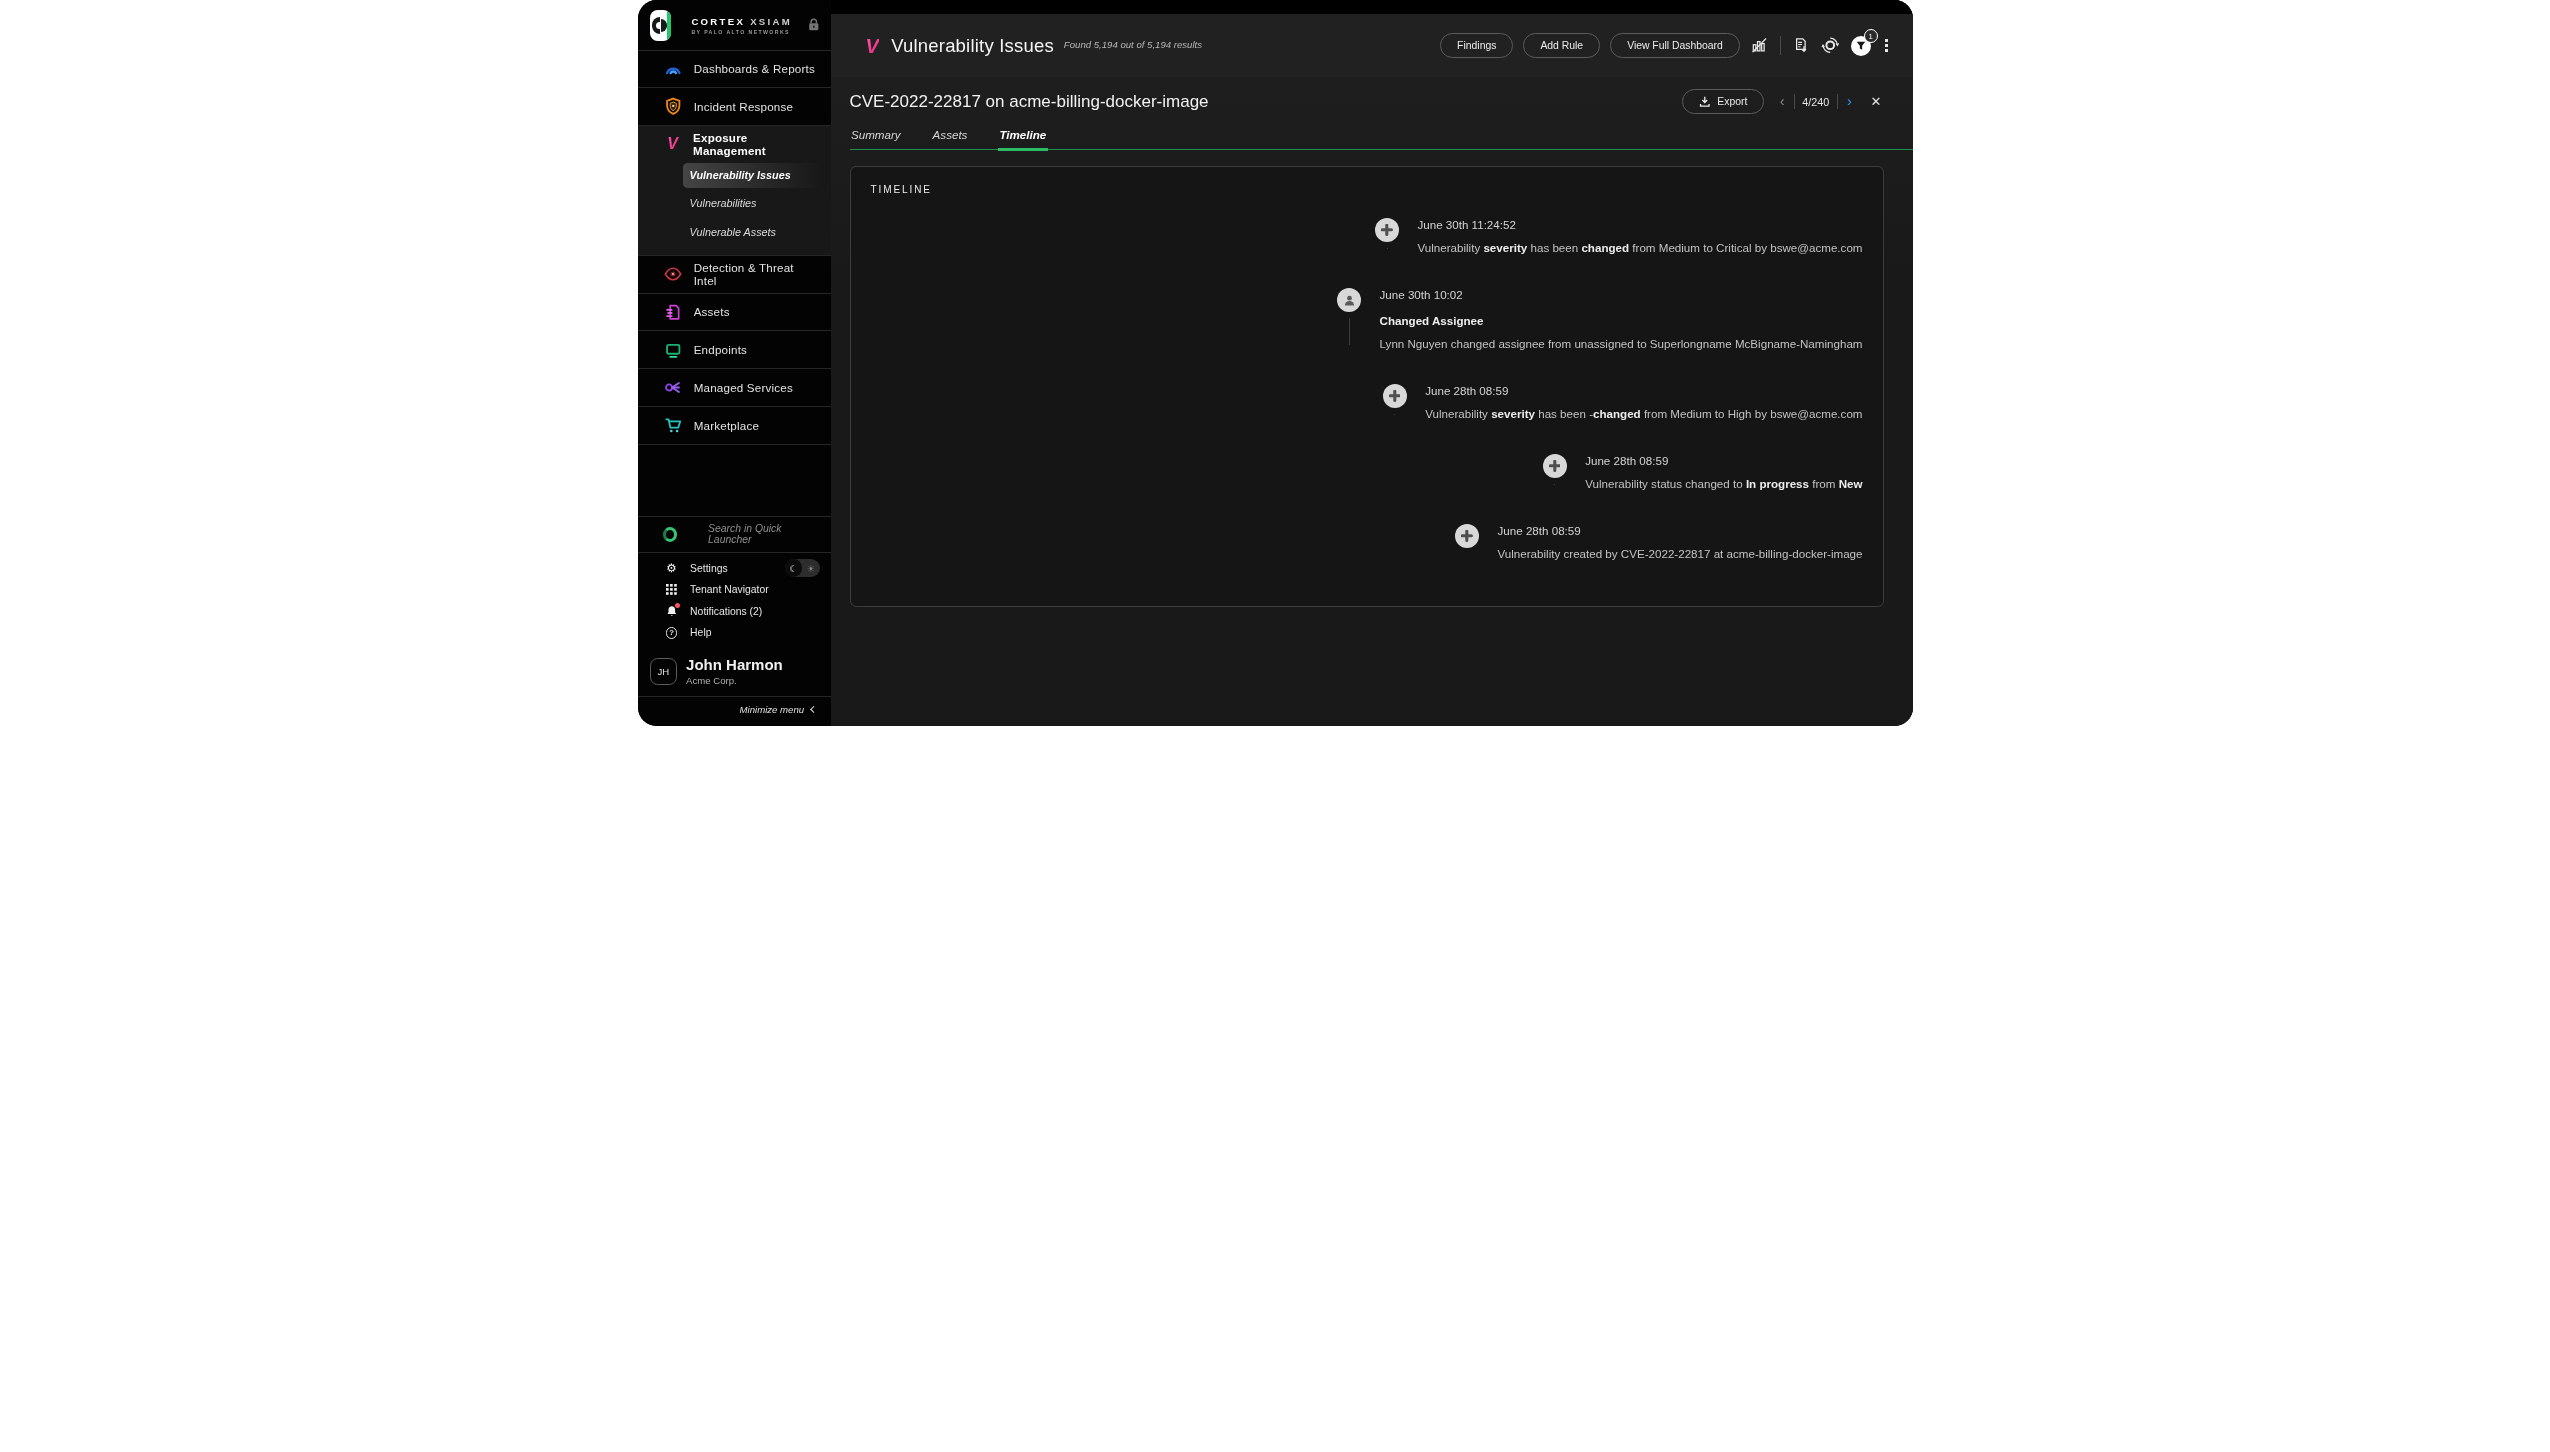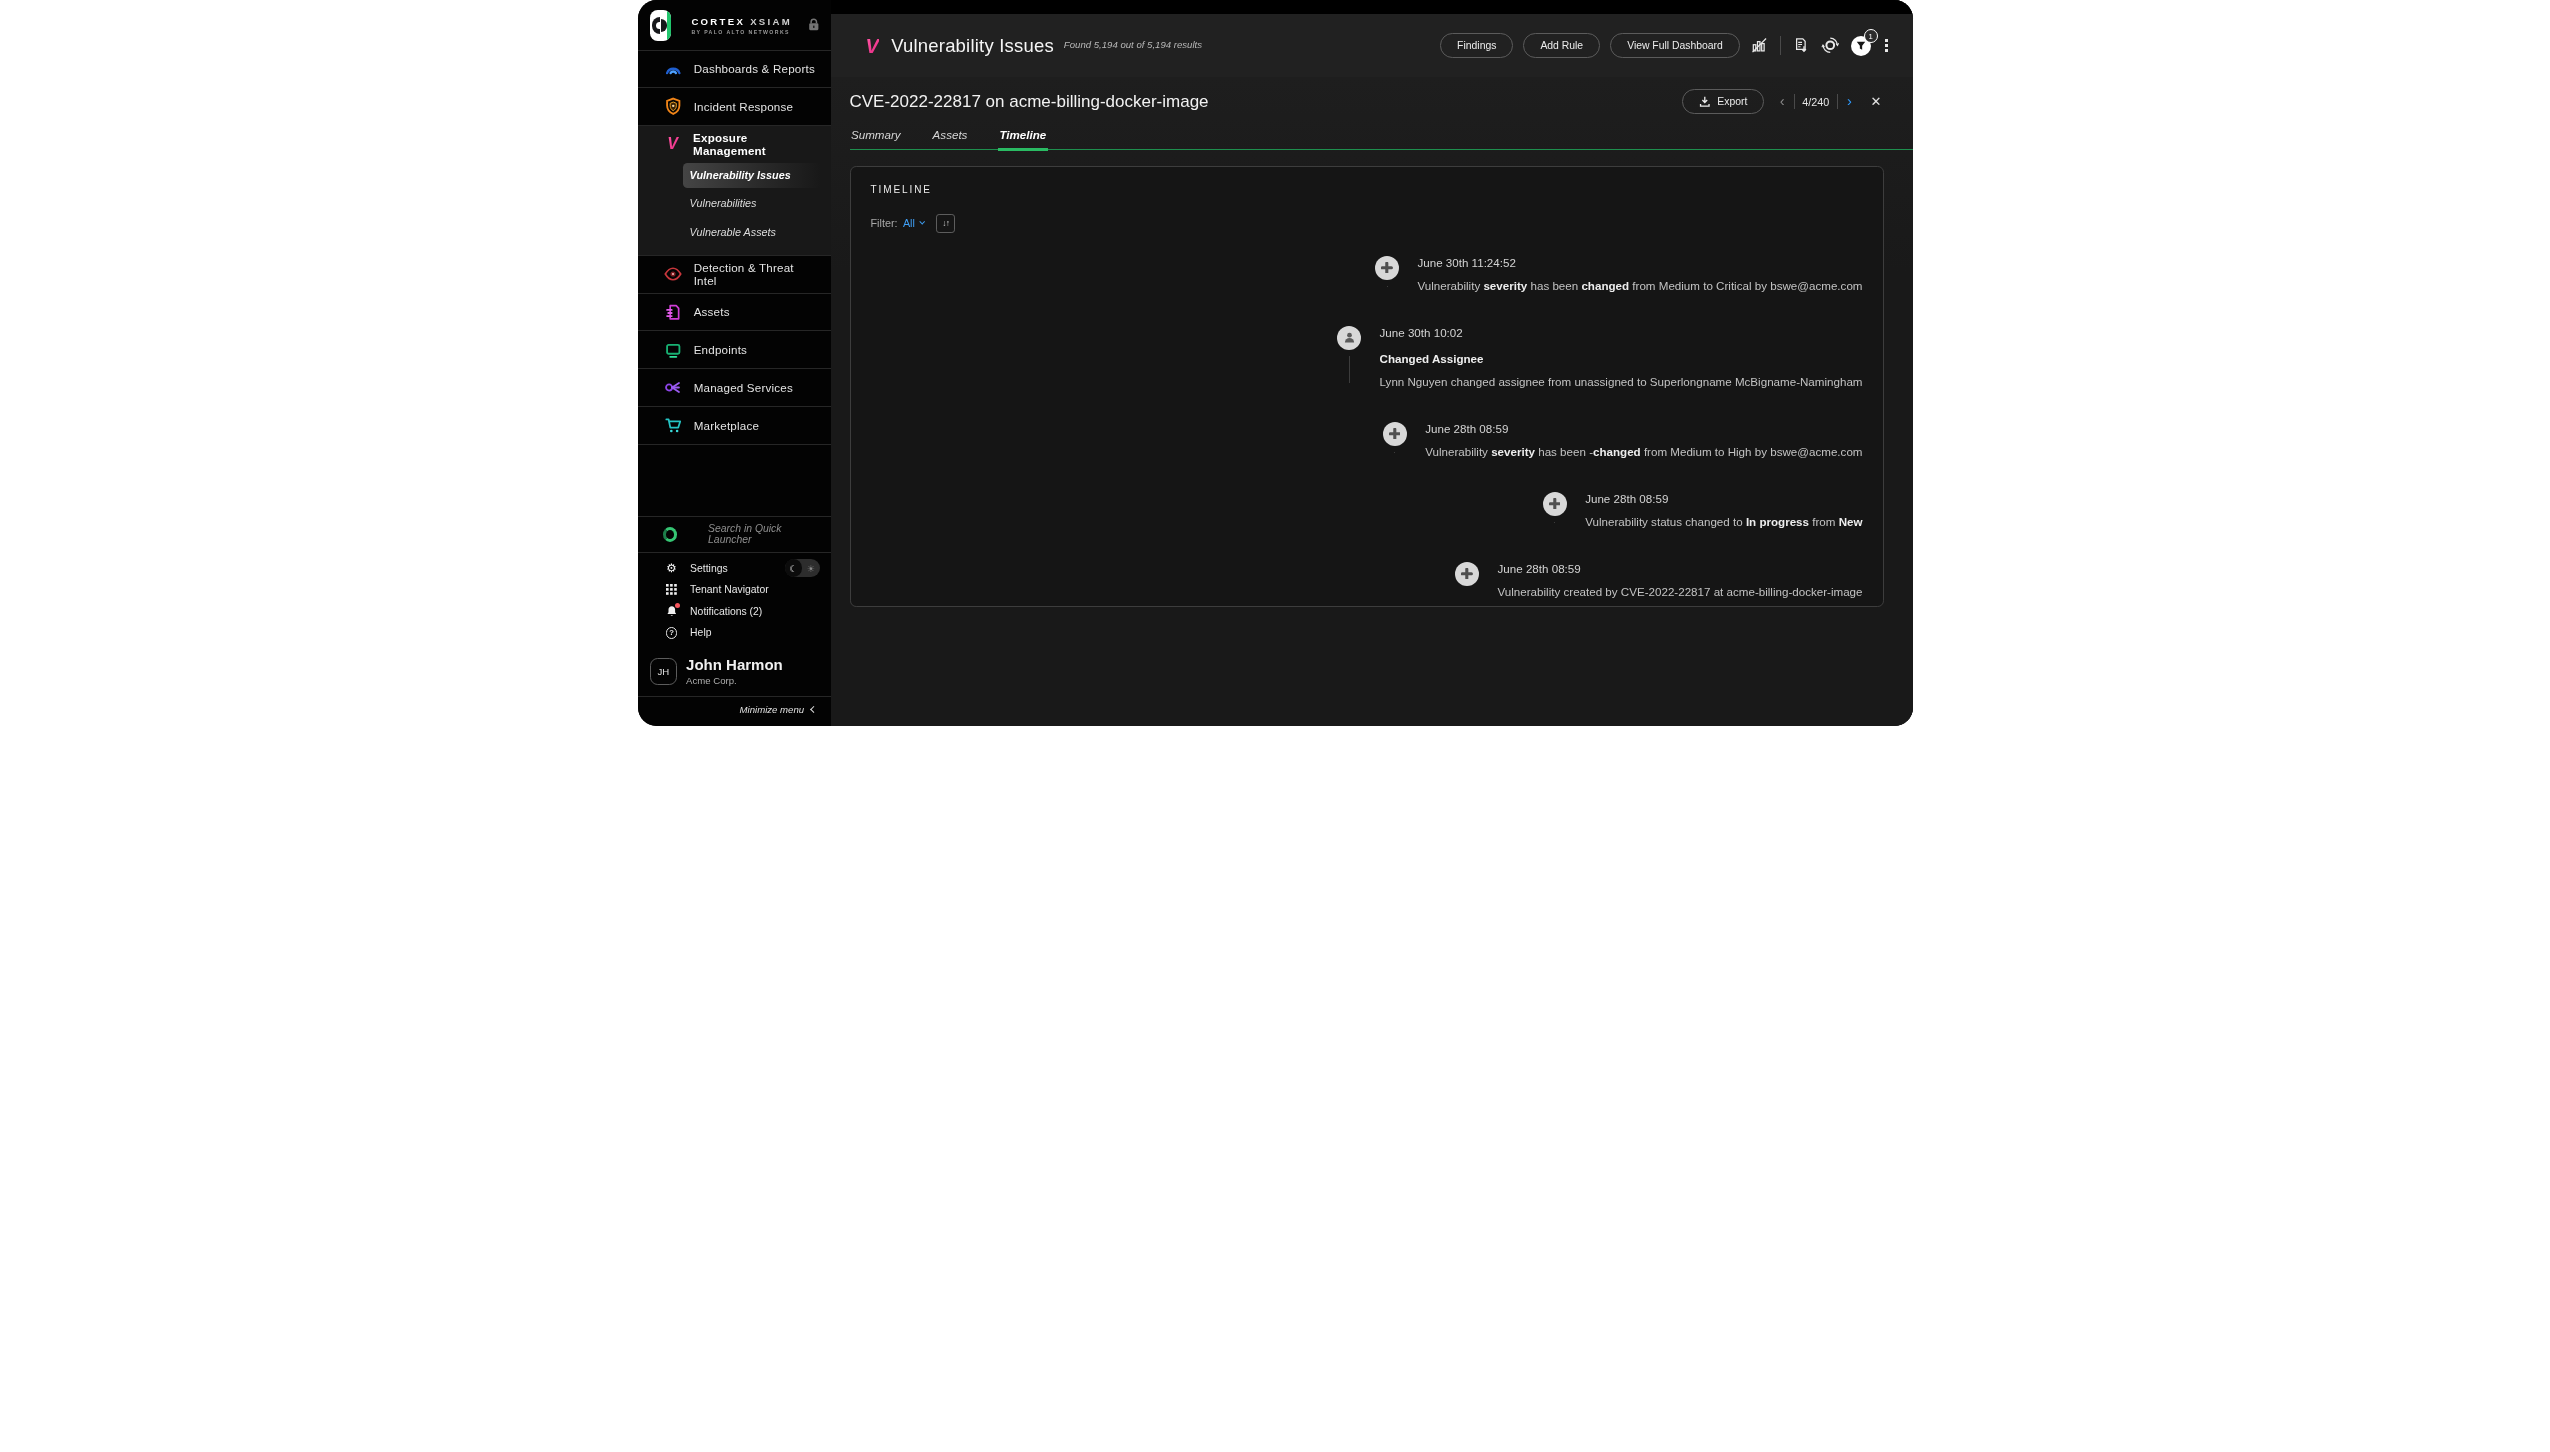--- a/index.html
+++ b/index.html
@@ -397,28 +397,20 @@
 
 
       <div class="tabs-row">
         <span class="tab">Summary</span>
         <span class="tab">Assets</span>
         <span class="tab active">Timeline</span>
       </div>
 
       <div class="panel">
         <div class="panel-heading">TIMELINE</div>
-        <div class="filter-row">
-          <span class="filter-label">Filter:</span>
-          <span class="filter-value">
-            <span>All</span>
-            <span class="chev"></span>
-          </span>
-          <button class="sort-btn">↓↑</button>
-        </div>
         <ul class="tl-list" id="tl-list">
             <li class="tl-entry">
               <div class="tl-icon-col">
                 <div class="tl-circle">
                   <svg width="11.6" height="11.6" viewBox="0 0 15 15">
                     <path d="M7.5 1.5 V13.5 M1.5 7.5 H13.5" stroke="#4f4f4f" stroke-width="4" stroke-linecap="round"></path>
                   </svg>
                 </div>
               </div>
               <div>

